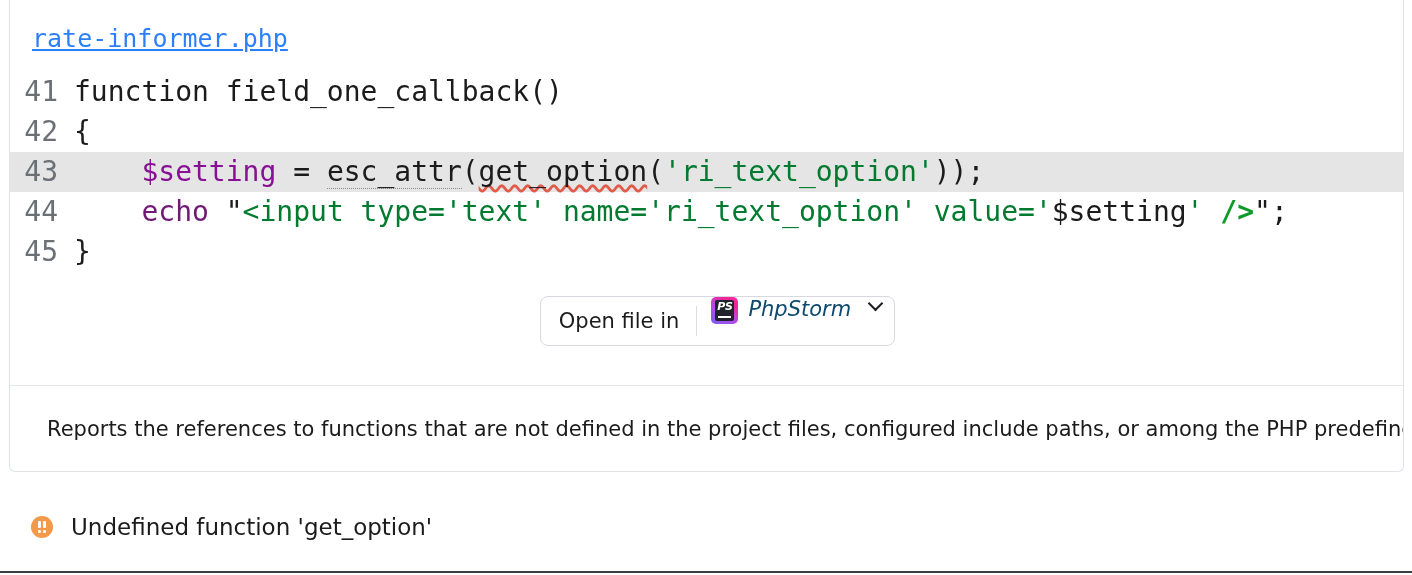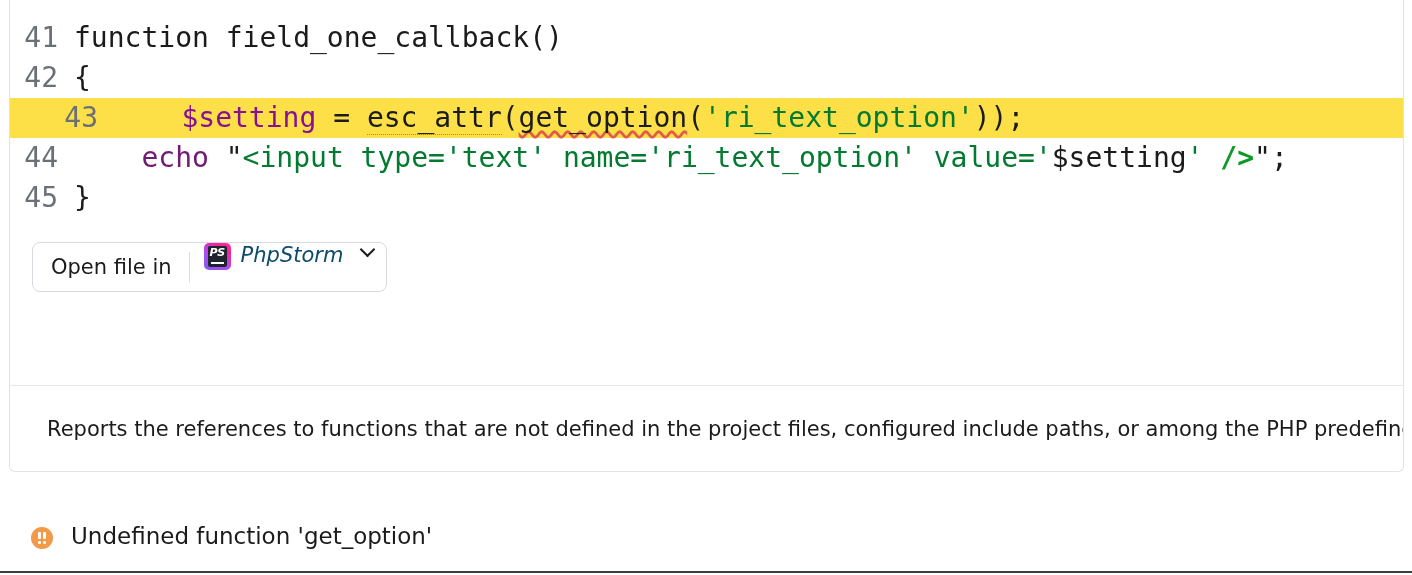--- a/index.html
+++ b/index.html
@@ -51,21 +51,21 @@
     line-height: 40px;
     color: #1b1b1b;
     white-space: pre;
   }
   .code-line {
     display: block;
     height: 40px;
     white-space: pre;
     position: relative;
   }
-  .code-line.hl { background: #fde047; padding-left: 40px; }
+  .code-line.hl { background: #e5e5e5; }
   .ln {
     display: inline-block;
     width: 48px;
     text-align: right;
     color: #6b7077;
     margin-right: 16px;
     user-select: none;
   }
   .tok-plain   { color: #1b1b1b; }
   .tok-var     { color: #871094; }
@@ -81,20 +81,21 @@
     text-decoration: underline wavy #e05b4a;
     text-decoration-skip-ink: none;
     text-underline-offset: 3px;
   }
 
   
   .actions {
     margin: 24px 0 0 22px;
     display: flex;
     align-items: center;
+    flex-direction: column;
   }
   .split-btn {
     display: flex;
     align-items: center;
     height: 50px;
     border: 1px solid #d6dae0;
     border-radius: 8px;
     background: #fff;
     box-sizing: border-box;
     cursor: pointer;
@@ -221,21 +222,21 @@
   }
 
   
   .warn-row {
     position: absolute;
     left: 0;
     top: 505px;
     width: 1412px;
     height: 44px;
     display: flex;
-    align-items: flex-end;
+    align-items: center;
   }
   .warn-icon {
     width: 22px; height: 22px;
     border-radius: 50%;
     background: #f2994a;
     margin-left: 31px;
     position: relative;
     flex: none;
   }
   .warn-icon .b1, .warn-icon .b2 {
@@ -271,20 +272,21 @@
     width: 1412px;
     height: 2px;
     background: #3c3f41;
   }
 </style>
 </head>
 <body>
 
 <div class="panel">
 
+  <a class="file-name" href="#">rate-informer.php</a>
 
   <div class="code"><span class="code-line"><span class="ln">41</span><span class="tok-plain">function field_one_callback()</span></span><span class="code-line"><span class="ln">42</span><span class="tok-plain">{</span></span><span class="code-line hl"><span class="ln">43</span><span class="tok-plain">    </span><span class="tok-var">$setting</span><span class="tok-plain"> = </span><span class="tok-dotted">esc_attr</span><span class="tok-plain">(</span><span class="tok-squiggle">get_option</span><span class="tok-plain">(</span><span class="tok-string">'ri_text_option'</span><span class="tok-plain">));</span></span><span class="code-line"><span class="ln">44</span><span class="tok-plain">    </span><span class="tok-keyword">echo</span><span class="tok-plain"> </span><span class="tok-plain">"</span><span class="tok-string">&lt;input type='text' name='ri_text_option' value='</span><span class="tok-plain">$setting</span><span class="tok-string">' </span><span class="tok-tag">/&gt;</span><span class="tok-plain">";</span></span><span class="code-line"><span class="ln">45</span><span class="tok-plain">}</span></span></div>
 
   <div class="actions">
     <div class="split-btn">
       <span class="split-btn-label">Open file in</span>
       <span class="split-divider"></span>
       <span class="split-btn-right">
         <span class="ps-icon">
           <span class="ps-inner"></span>

